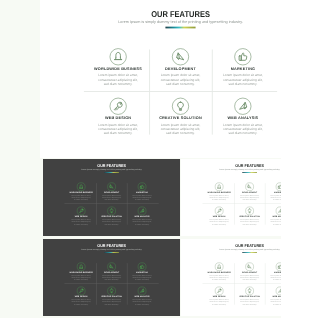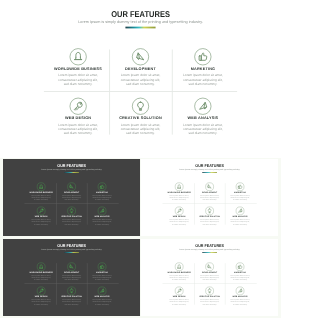--- a/index.html
+++ b/index.html
@@ -1,21 +1,21 @@
 <!DOCTYPE html>
 <html><head>
 <meta charset="utf-8">
 <title>Our Features</title>
 <style>
   html,body{margin:0;padding:0;background:#ffffff;}
   body{width:281px;height:318px;overflow:hidden;
        font-family:"Liberation Sans",sans-serif;-webkit-font-smoothing:antialiased;
        text-rendering:geometricPrecision;}
   .stage{position:relative;width:281px;height:318px;background:#f7faf4;overflow:hidden;}
-  .panel{position:absolute;overflow:hidden;}
+  .panel{position:absolute;overflow:hidden;margin-left:40px;}
   .slide{position:absolute;left:0;top:0;width:960px;height:540px;transform-origin:0 0;}
   .s-title{position:absolute;left:0;right:0;top:33px;text-align:center;
            font-weight:bold;font-size:29px;letter-spacing:0px;line-height:32px;}
   .s-title span{display:inline-block;transform:scaleX(.885);transform-origin:50% 50%;}
   .s-sub{position:absolute;left:0;right:0;top:66px;text-align:center;
          font-size:13px;line-height:15px;}
   .s-bar{position:absolute;left:50%;transform:translateX(-50%);top:91px;
          width:103px;height:6px;}
   .grid{position:absolute;left:160px;width:640px;top:155px;height:337px;
         display:grid;grid-template-columns:1fr 1fr 1fr;grid-template-rows:1fr 1fr;}

